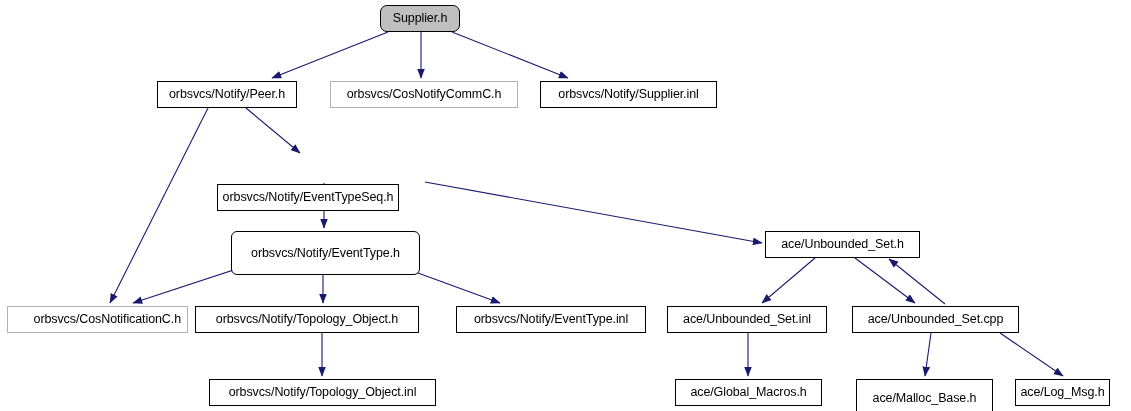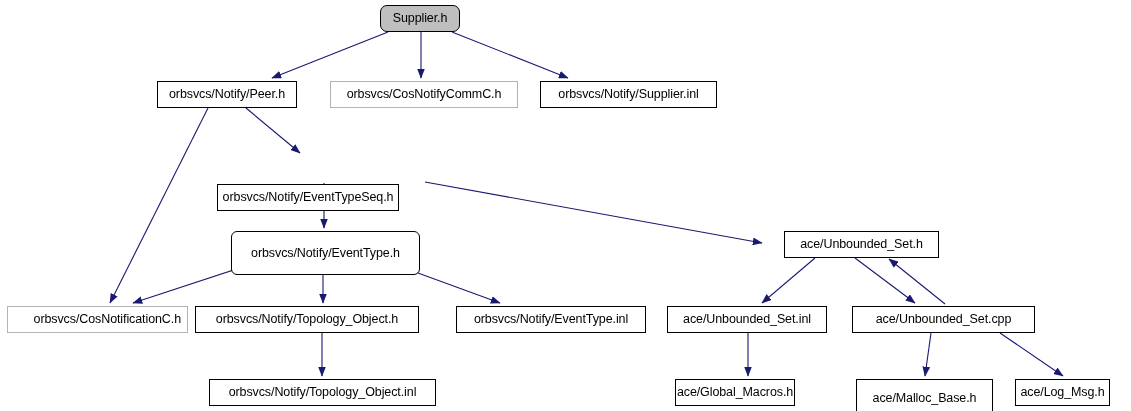--- a/index.html
+++ b/index.html
@@ -93,42 +93,42 @@
       </div>
       <div class="node" style="left: 540px; top: 81px; width: 177px; height: 27px;">
         <span class="node-label">orbsvcs/Notify/Supplier.inl</span>
       </div>
       <div class="node" style="left: 217px; top: 156px; width: 182px; height: 27px; margin-top: 28px;">
         <span class="node-label">orbsvcs/Notify/EventTypeSeq.h</span>
       </div>
       <div class="node" style="left: 231px; top: 231px; width: 189px; height: 44px; border-radius: 6px;">
         <span class="node-label">orbsvcs/Notify/EventType.h</span>
       </div>
-      <div class="node" style="left: 784px; top: 231px; width: 155px; height: 27px;">
+      <div class="node" style="left: 765px; top: 231px; width: 155px; height: 27px;">
         <span class="node-label">ace/Unbounded_Set.h</span>
       </div>
       <div class="node grey-border" style="left: 7px; top: 306px; width: 181px; height: 27px; justify-content: flex-end;">
         <span class="node-label">orbsvcs/CosNotificationC.h</span>
       </div>
       <div class="node" style="left: 195px; top: 306px; width: 224px; height: 27px;">
         <span class="node-label">orbsvcs/Notify/Topology_Object.h</span>
       </div>
       <div class="node" style="left: 456px; top: 306px; width: 190px; height: 27px;">
         <span class="node-label">orbsvcs/Notify/EventType.inl</span>
       </div>
       <div class="node" style="left: 667px; top: 306px; width: 160px; height: 27px;">
         <span class="node-label">ace/Unbounded_Set.inl</span>
       </div>
-      <div class="node" style="left: 852px; top: 306px; width: 183px; height: 27px;">
+      <div class="node" style="left: 852px; top: 306px; width: 167px; height: 27px;">
         <span class="node-label">ace/Unbounded_Set.cpp</span>
       </div>
       <div class="node" style="left: 209px; top: 379px; width: 227px; height: 27px;">
         <span class="node-label">orbsvcs/Notify/Topology_Object.inl</span>
       </div>
-      <div class="node" style="left: 675px; top: 379px; width: 120px; height: 27px;">
+      <div class="node" style="left: 675px; top: 379px; width: 147px; height: 27px;">
         <span class="node-label">ace/Global_Macros.h</span>
       </div>
       <div class="node" style="left: 856px; top: 379px; width: 137px; height: 39px;">
         <span class="node-label">ace/Malloc_Base.h</span>
       </div>
       <div class="node" style="left: 1015px; top: 379px; width: 95px; height: 27px;">
         <span class="node-label">ace/Log_Msg.h</span>
       </div>
     </div>
 

